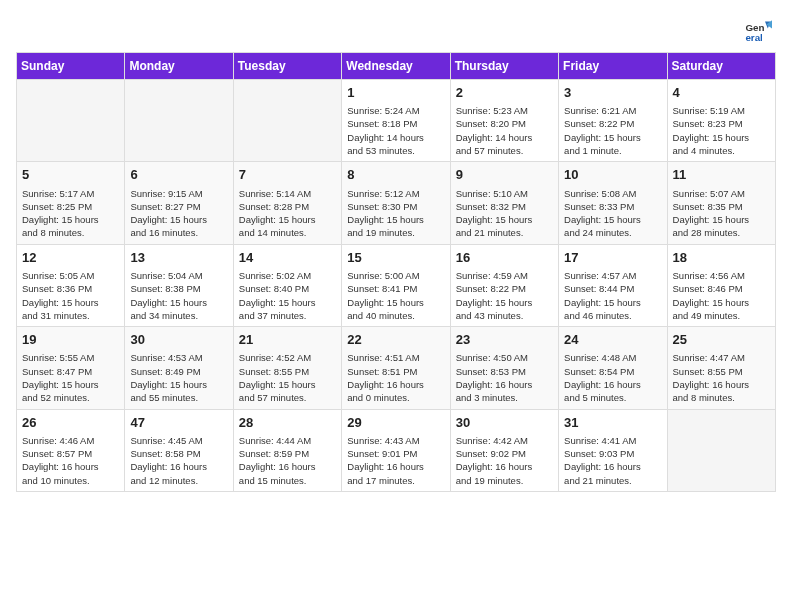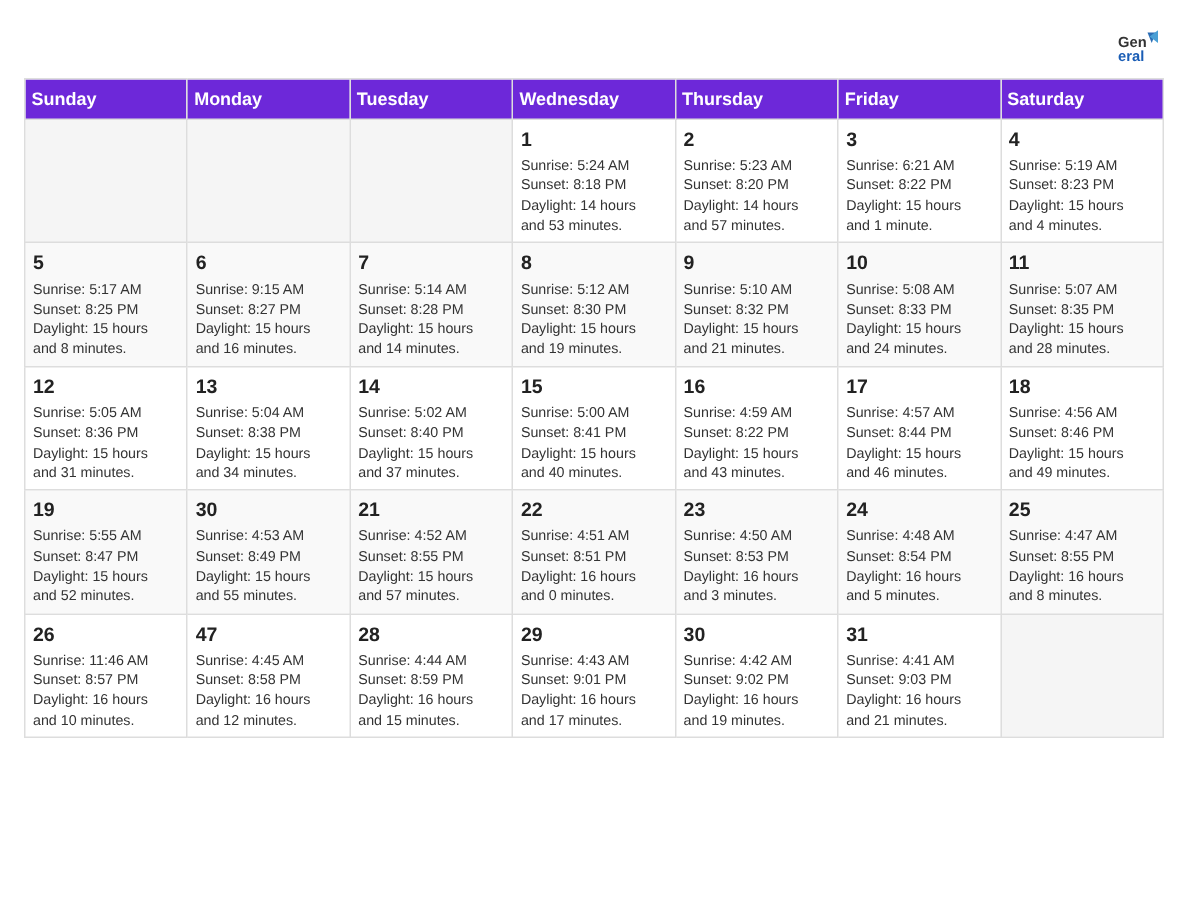--- a/index.html
+++ b/index.html
@@ -295,21 +295,21 @@
           <span class="day-number">25</span>
           <div>Sunrise: 4:47 AM</div>
           <div>Sunset: 8:55 PM</div>
           <div>Daylight: 16 hours</div>
           <div>and 8 minutes.</div>
         </td>
       </tr>
       <tr>
         <td>
           <span class="day-number">26</span>
-          <div>Sunrise: 11:46 AM</div>
+          <div>Sunrise: 4:46 AM</div>
           <div>Sunset: 8:57 PM</div>
           <div>Daylight: 16 hours</div>
           <div>and 10 minutes.</div>
         </td>
         <td>
           <span class="day-number">47</span>
           <div>Sunrise: 4:45 AM</div>
           <div>Sunset: 8:58 PM</div>
           <div>Daylight: 16 hours</div>
           <div>and 12 minutes.</div>

